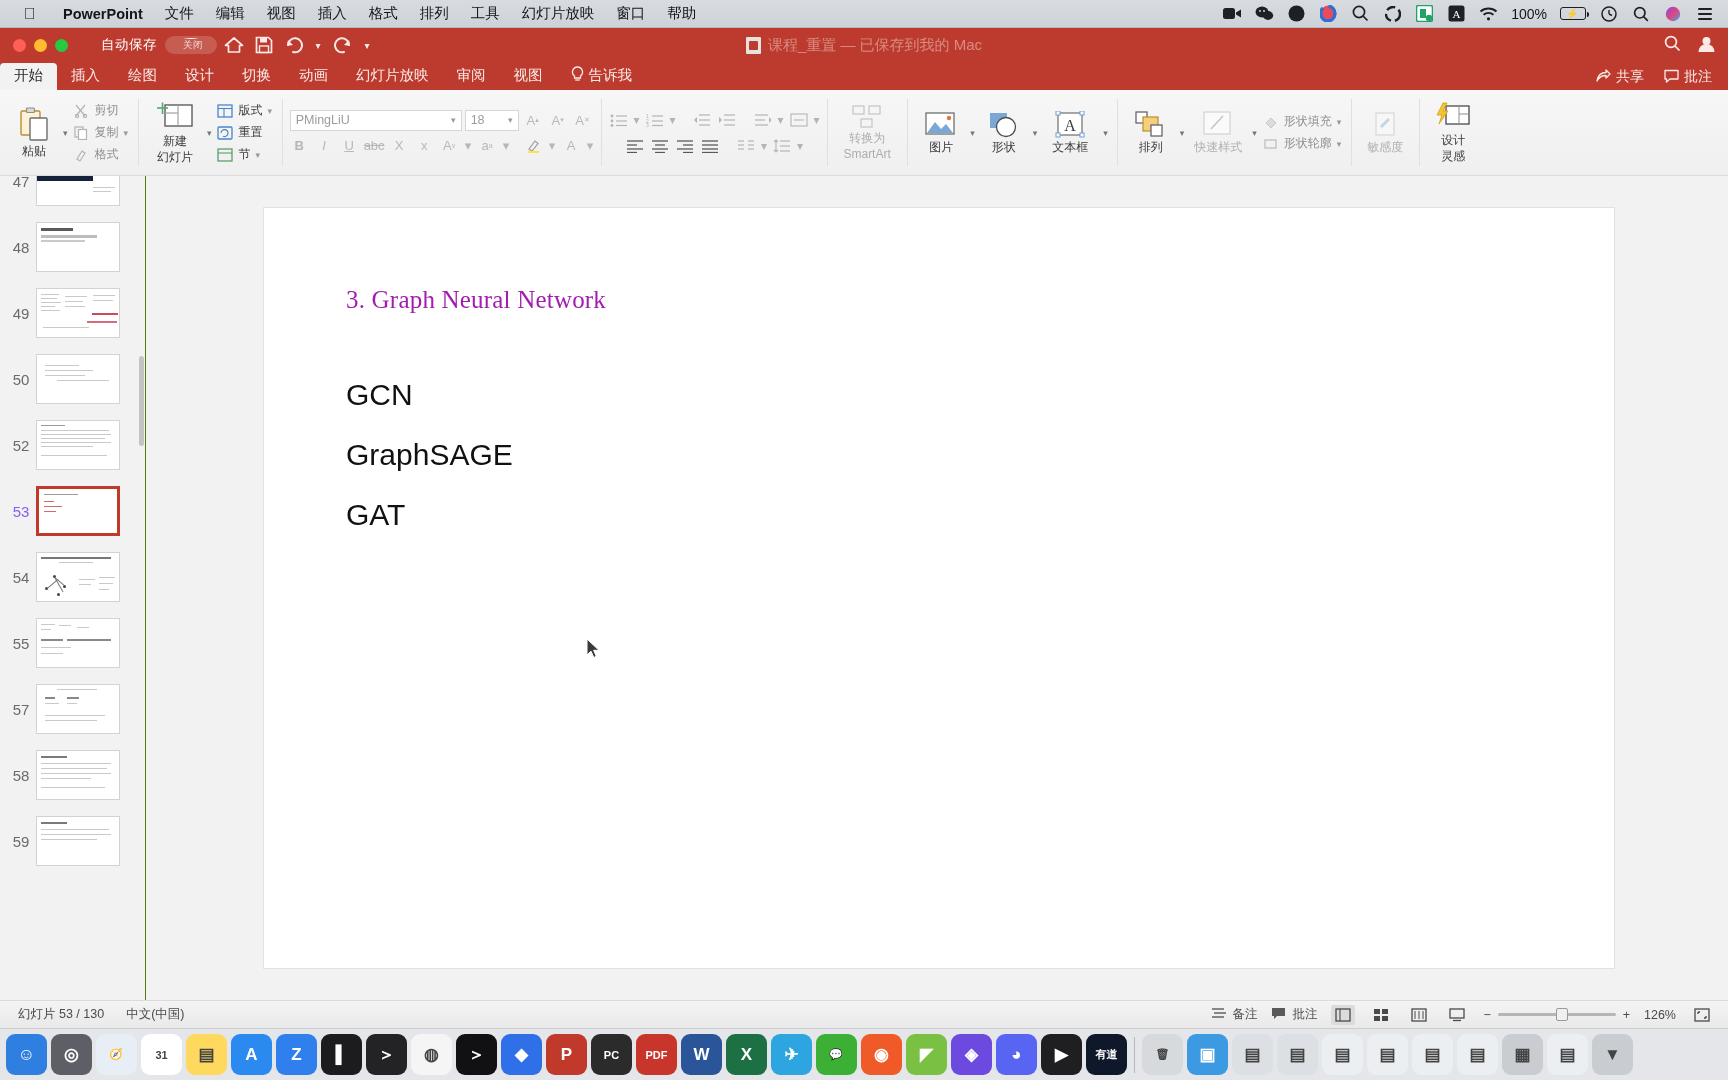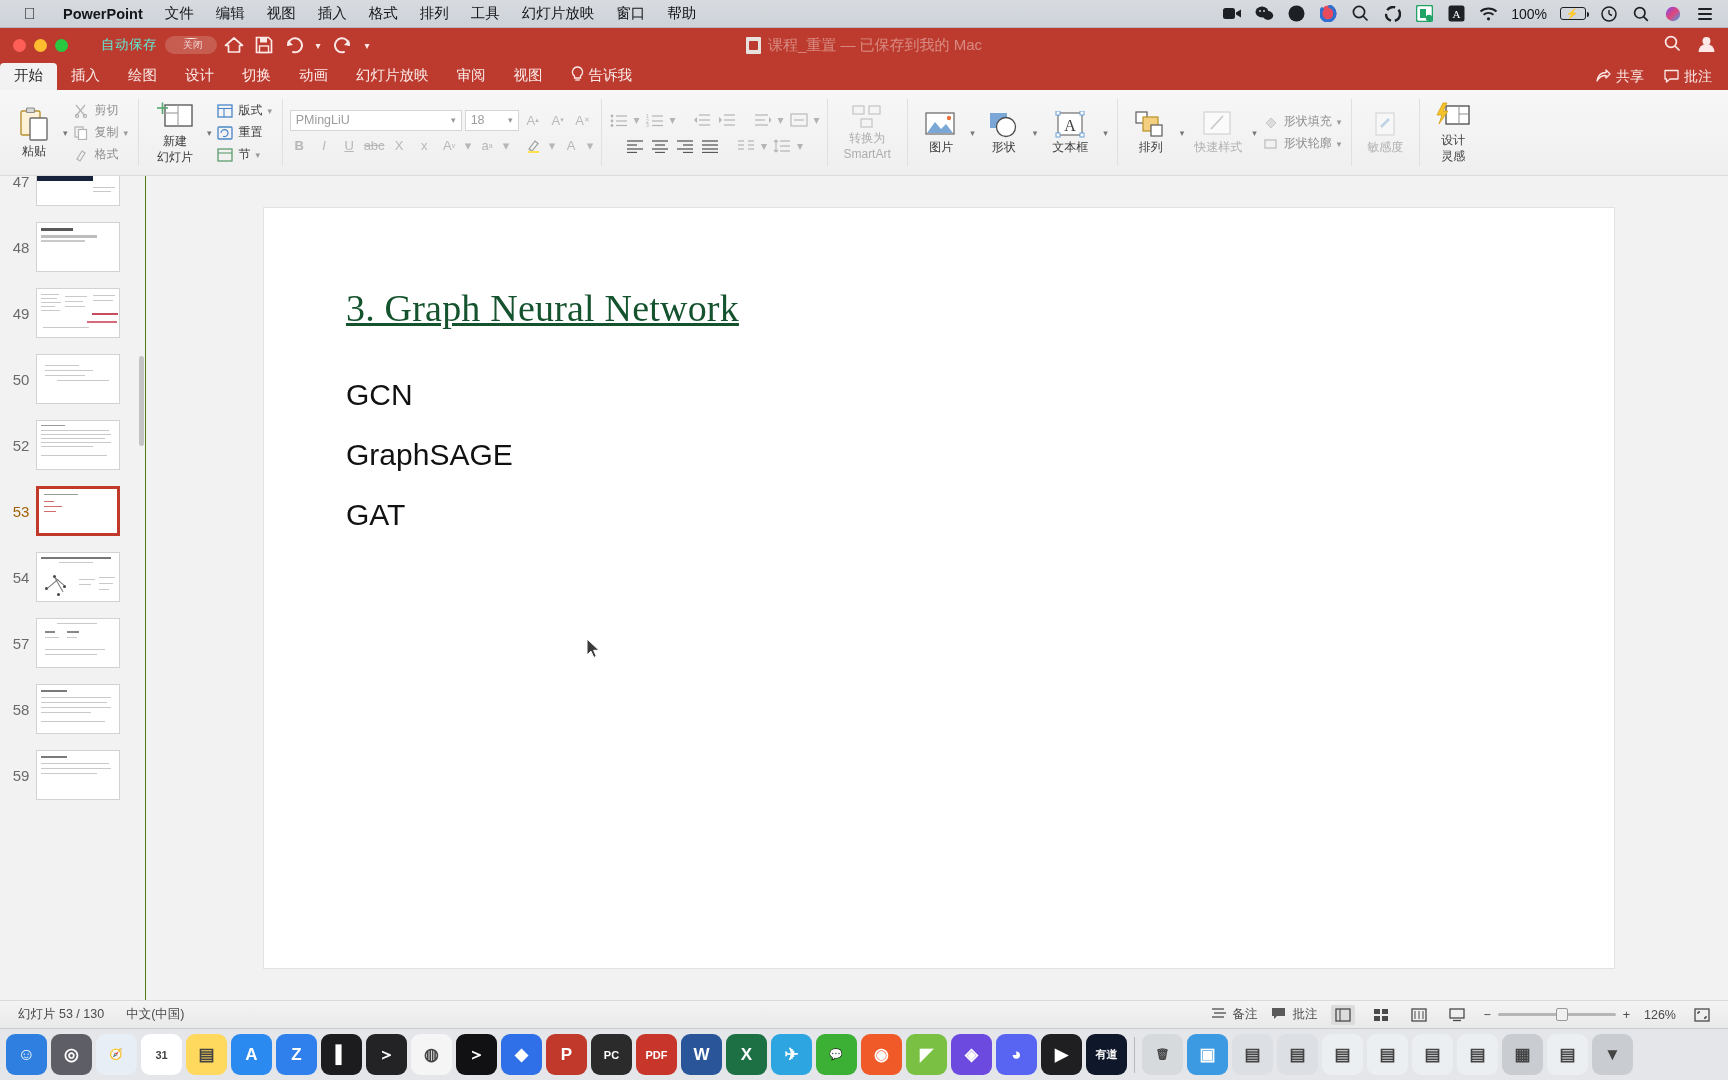--- a/index.html
+++ b/index.html
@@ -36,21 +36,21 @@
   #titlebar {
     position: absolute; top: 28px; left: 0; width: 1728px; height: 34px;
     background: #bc3b2e;
     display: flex; align-items: center;
     color: #f6dedb; font-size: 14px;
   }
   .traffic { display:flex; gap: 8px; padding-left: 13px; }
   .tl { width: 13px; height: 13px; border-radius: 50%; }
   .tl.r { background: #ff5f57; } .tl.y { background: #febc2e; } .tl.g { background: #28c840; }
   .qat { display: flex; align-items: center; gap: 3px; margin-left: 33px; }
-  .autosave-label { font-size: 13.5px; color: #5eead4; letter-spacing: .5px; margin-right: 5px;}
+  .autosave-label { font-size: 13.5px; color: #ffffff; letter-spacing: .5px; margin-right: 5px;}
   .toggle {
     width: 52px; height: 18px; border-radius: 9px; background: rgba(255,255,255,.17);
     display: flex; align-items: center; padding: 2px; position: relative; flex-direction: column;
   }
   .toggle .knob { width: 14px; height: 14px; border-radius: 50%; background: #fff; }
   .toggle .tlabel { font-size: 9.5px; color: #f2d9d6; margin-left: 4px; letter-spacing:.5px;}
   .qbtn { width: 27px; height: 24px; display:flex; align-items:center; justify-content:center; font-size:16px; color:#fbe9e7; }
   .qbtn.sm { width: 16px; font-size: 10px; }
   #titlebar .titletext {
     position:absolute; left:0; right:0; text-align:center;
@@ -124,39 +124,39 @@
   #thumbpane {
     position: absolute; top:0; left: 0; width: 146px; height: 824px;
     background: #f2f2f2; border-right: 1px solid #4d7c0f; overflow: hidden;
   }
   .thumbrow { display: flex; align-items: center; height: 66px; padding-left: 6px; }
   .thnum { width: 30px; text-align: center; font-size: 15px; color: #6a6a6a; }
   .thumb {
     width: 84px; height: 50px; background: #fff; border: 1px solid #d2d2d2; position: relative; overflow:hidden;
   }
   .thumbrow.sel .thumb { border: 3px solid #c0392b; }
-  .thumbrow.sel .thnum { color:#a16207; }
+  .thumbrow.sel .thnum { color:#8b5cf6; }
   .th-line { position:absolute; background:#c9c9c9; height:1.4px; }
   .th-dark { position:absolute; background:#16213a; }
   .th-red { position:absolute; background:#c94b5e; height:2px;}
   .th-redline{ position:absolute; background:#c0392b; height:1.4px;}
   .th-node { position:absolute; width:3px;height:3px;border-radius:50%;background:#444;}
   .th-edge { position:absolute; background:#777; height:1px; transform-origin:0 0;}
 
   #scrollbar-thumb { position:absolute; right:1px; top: 180px; width:5px; height: 90px; background:#c4c4c4; border-radius:3px;}
 
   
   #canvas-area { position:absolute; left:146px; top:0; right:0; bottom:0; background:#f2f2f2; }
   #slide {
     position: absolute; left: 118px; top: 32px; width: 1350px; height: 760px;
     background: #fff; box-shadow: 0 0 0 1px #e2e2e2;
   }
   #slide-title {
     position:absolute; left: 82px; top: 78px;
-    font-family: "Liberation Serif", serif; font-size: 38px; color: #14532d; letter-spacing: .2px; text-decoration: underline;
+    font-family: "Liberation Serif", serif; font-size: 25px; color: #a21caf; letter-spacing: .2px;
   }
   .bullet {
     position:absolute; left: 82px;
     font-family: "Liberation Sans", sans-serif; font-size: 30px; color: #111;
   }
   #b0 { top: 170px; } #b1 { top: 230px; } #b2 { top: 290px; }
   #cursor { position:absolute; left: 440px; top: 462px; width:0;height:0; }
   #cursor svg { display:block; }
 
   
@@ -871,20 +871,33 @@
         <i class="th-edge" style="left:18px;top:24px;width:12px;transform:rotate(40deg)"></i>
         <i class="th-edge" style="left:18px;top:24px;width:17px;transform:rotate(60deg)"></i>
         <i class="th-line" style="left:42px;top:26px;width:16px"></i>
         <i class="th-line" style="left:42px;top:31px;width:12px"></i>
         <i class="th-line" style="left:62px;top:24px;width:16px"></i>
         <i class="th-line" style="left:62px;top:30px;width:14px"></i>
         <i class="th-line" style="left:62px;top:36px;width:10px"></i>
       </span>
     </div>
 
+    <div class="thumbrow">
+      <span class="thnum">55</span>
+      <span class="thumb">
+        <i class="th-line" style="left:4px;top:5px;width:14px"></i>
+        <i class="th-line" style="left:4px;top:10px;width:10px"></i>
+        <i class="th-line" style="left:22px;top:6px;width:12px"></i>
+        <i class="th-line" style="left:40px;top:8px;width:12px"></i>
+        <i class="th-line" style="left:4px;top:20px;width:22px;height:2px;background:#8a8a8a"></i>
+        <i class="th-line" style="left:30px;top:20px;width:44px;height:2px;background:#8a8a8a"></i>
+        <i class="th-line" style="left:4px;top:28px;width:30px"></i>
+        <i class="th-line" style="left:4px;top:34px;width:22px"></i>
+      </span>
+    </div>
 
 
     <div class="thumbrow">
       <span class="thnum">57</span>
       <span class="thumb">
         <i class="th-line" style="left:20px;top:4px;width:40px"></i>
         <i class="th-line" style="left:8px;top:12px;width:10px;height:2px;background:#888"></i>
         <i class="th-line" style="left:8px;top:18px;width:14px"></i>
         <i class="th-line" style="left:30px;top:12px;width:12px;height:2px;background:#888"></i>
         <i class="th-line" style="left:30px;top:18px;width:10px"></i>

